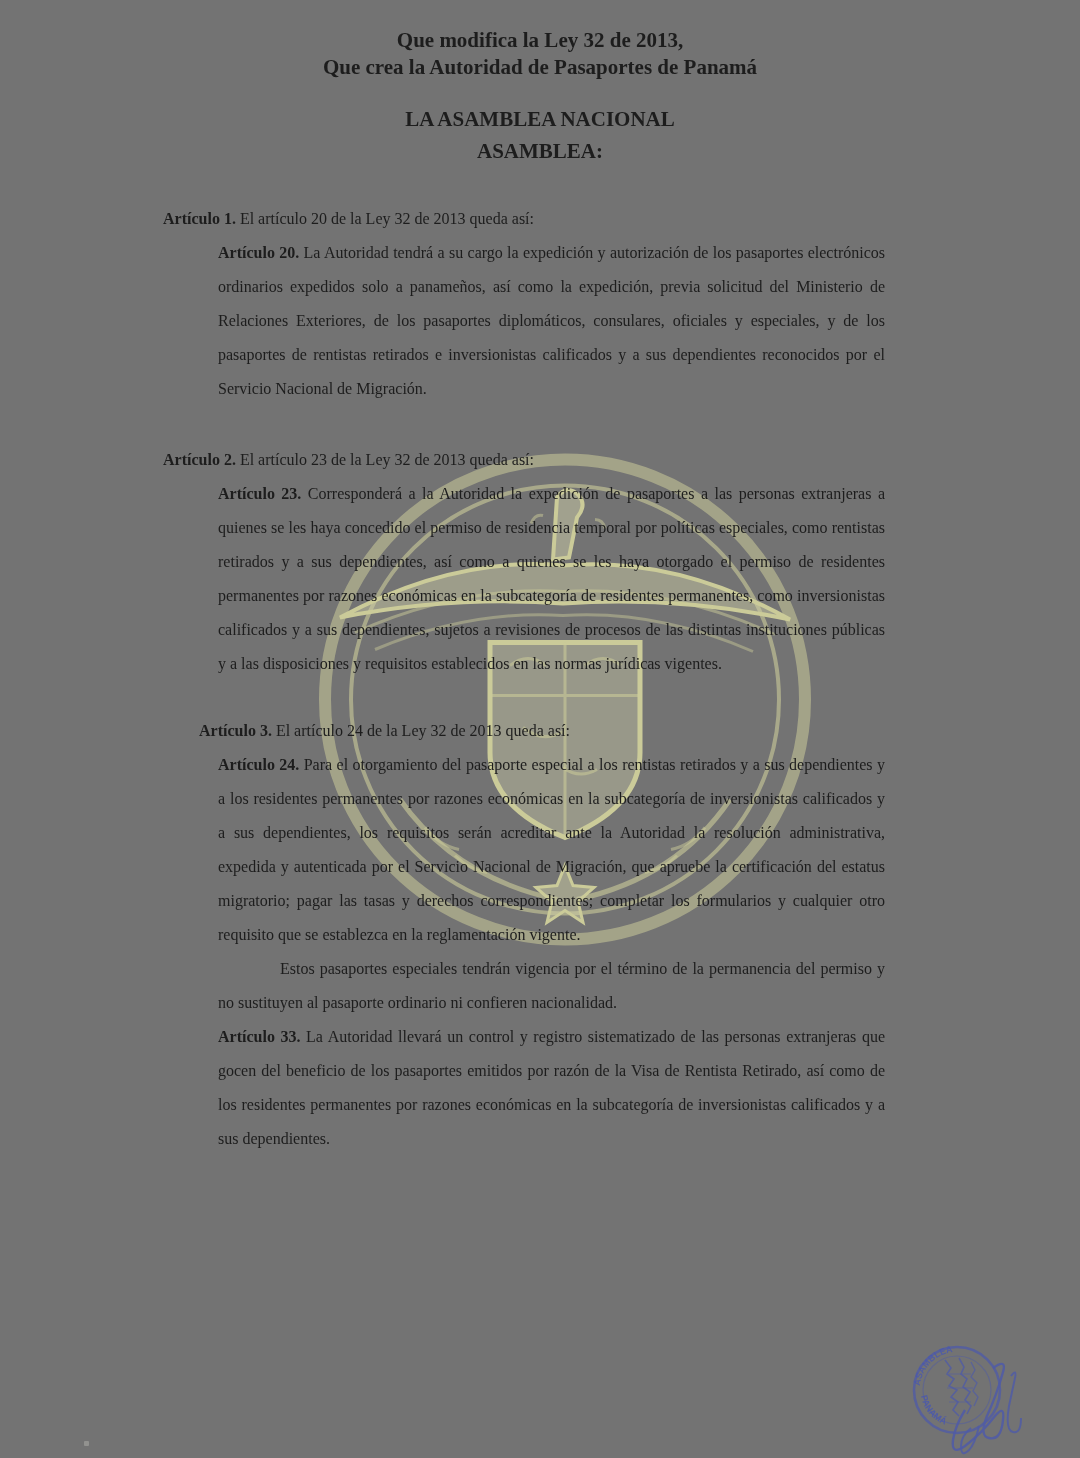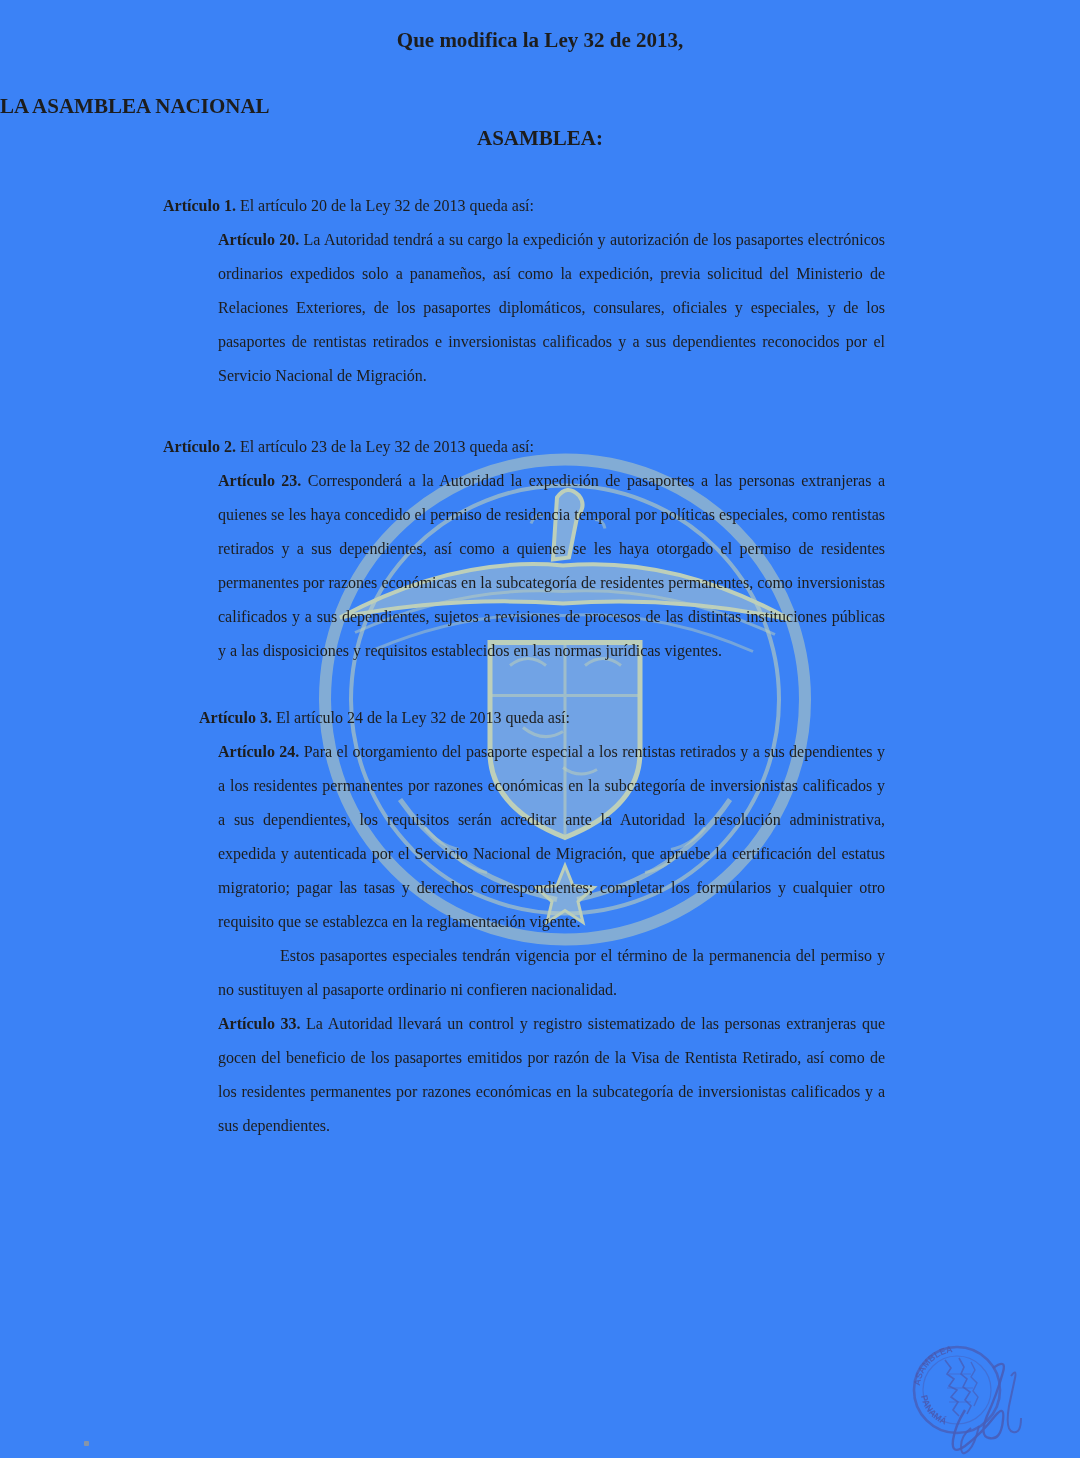--- a/index.html
+++ b/index.html
@@ -1,40 +1,40 @@
 <!DOCTYPE html>
 <html><head>
 <meta charset="utf-8">
 <style>
   html,body { margin:0; padding:0; background:#e8e8e8; }
   .page {
     position:relative;
     width:1080px; height:1458px;
     margin:0 auto;
-    background:#3b82f6;
+    background:#737373;
     font-family:"Liberation Serif","DejaVu Serif",serif;
     color:#1d1d1d;
     overflow:hidden;
   }
   .watermark {
     position:absolute; left:295px; top:425px;
     width:540px; height:545px;
     z-index:0; pointer-events:none;
   }
   .content-layer { position:relative; z-index:1; }
   .title-block {
     padding-top:27px;
     text-align:center;
     font-weight:bold;
     font-size:21px;
     line-height:27px;
   }
   .heading-asamblea {
-    margin-top:39px;
-    font-weight:bold; font-size:21px; line-height:26px;
+    margin-top:25px;
+    text-align:center; font-weight:bold; font-size:21px; line-height:26px;
   }
   .heading-decreta {
     margin-top:6px;
     text-align:center; font-weight:bold; font-size:21px; line-height:26px;
   }
   .content { margin:0 195px 0 163px; font-size:16px; }
   p { margin:0; }
   .art-header { line-height:34px; }
   .art-header .lbl { font-weight:bold; }
   .art-header.h1 { margin-top:38px; }
@@ -85,20 +85,21 @@
 
       <path d="M270 438 l8 20 21 2 -16 14 5 21 -18 -12 -18 12 5 -21 -16 -14 21 -2 z" stroke-width="3" fill="#efefb8" fill-opacity="0.5"></path>
 
       <path d="M236 96 q4 -10 12 -8 M300 92 q8 0 10 9" stroke-width="3" opacity="0.5"></path>
     </g>
   </svg>
 
   <div class="content-layer">
     <div class="title-block">
       <div>Que modifica la Ley 32 de 2013,</div>
+      <div>Que crea la Autoridad de Pasaportes de Panamá</div>
     </div>
 
     <div class="heading-asamblea">LA ASAMBLEA NACIONAL</div>
     <div class="heading-decreta">ASAMBLEA:</div>
 
     <div class="content">
 
       <p class="art-header h1"><span class="lbl">Artículo 1.</span><span> El artículo 20 de la Ley 32 de 2013 queda así:</span></p>
       <p class="art-body"><span class="lbl">Artículo 20.</span><span> La Autoridad tendrá a su cargo la expedición y autorización de los pasaportes electrónicos ordinarios expedidos solo a panameños, así como la expedición, previa solicitud del Ministerio de Relaciones Exteriores, de los pasaportes diplomáticos, consulares, oficiales y especiales, y de los pasaportes de rentistas retirados e inversionistas calificados y a sus dependientes reconocidos por el Servicio Nacional de Migración.</span></p>
 

